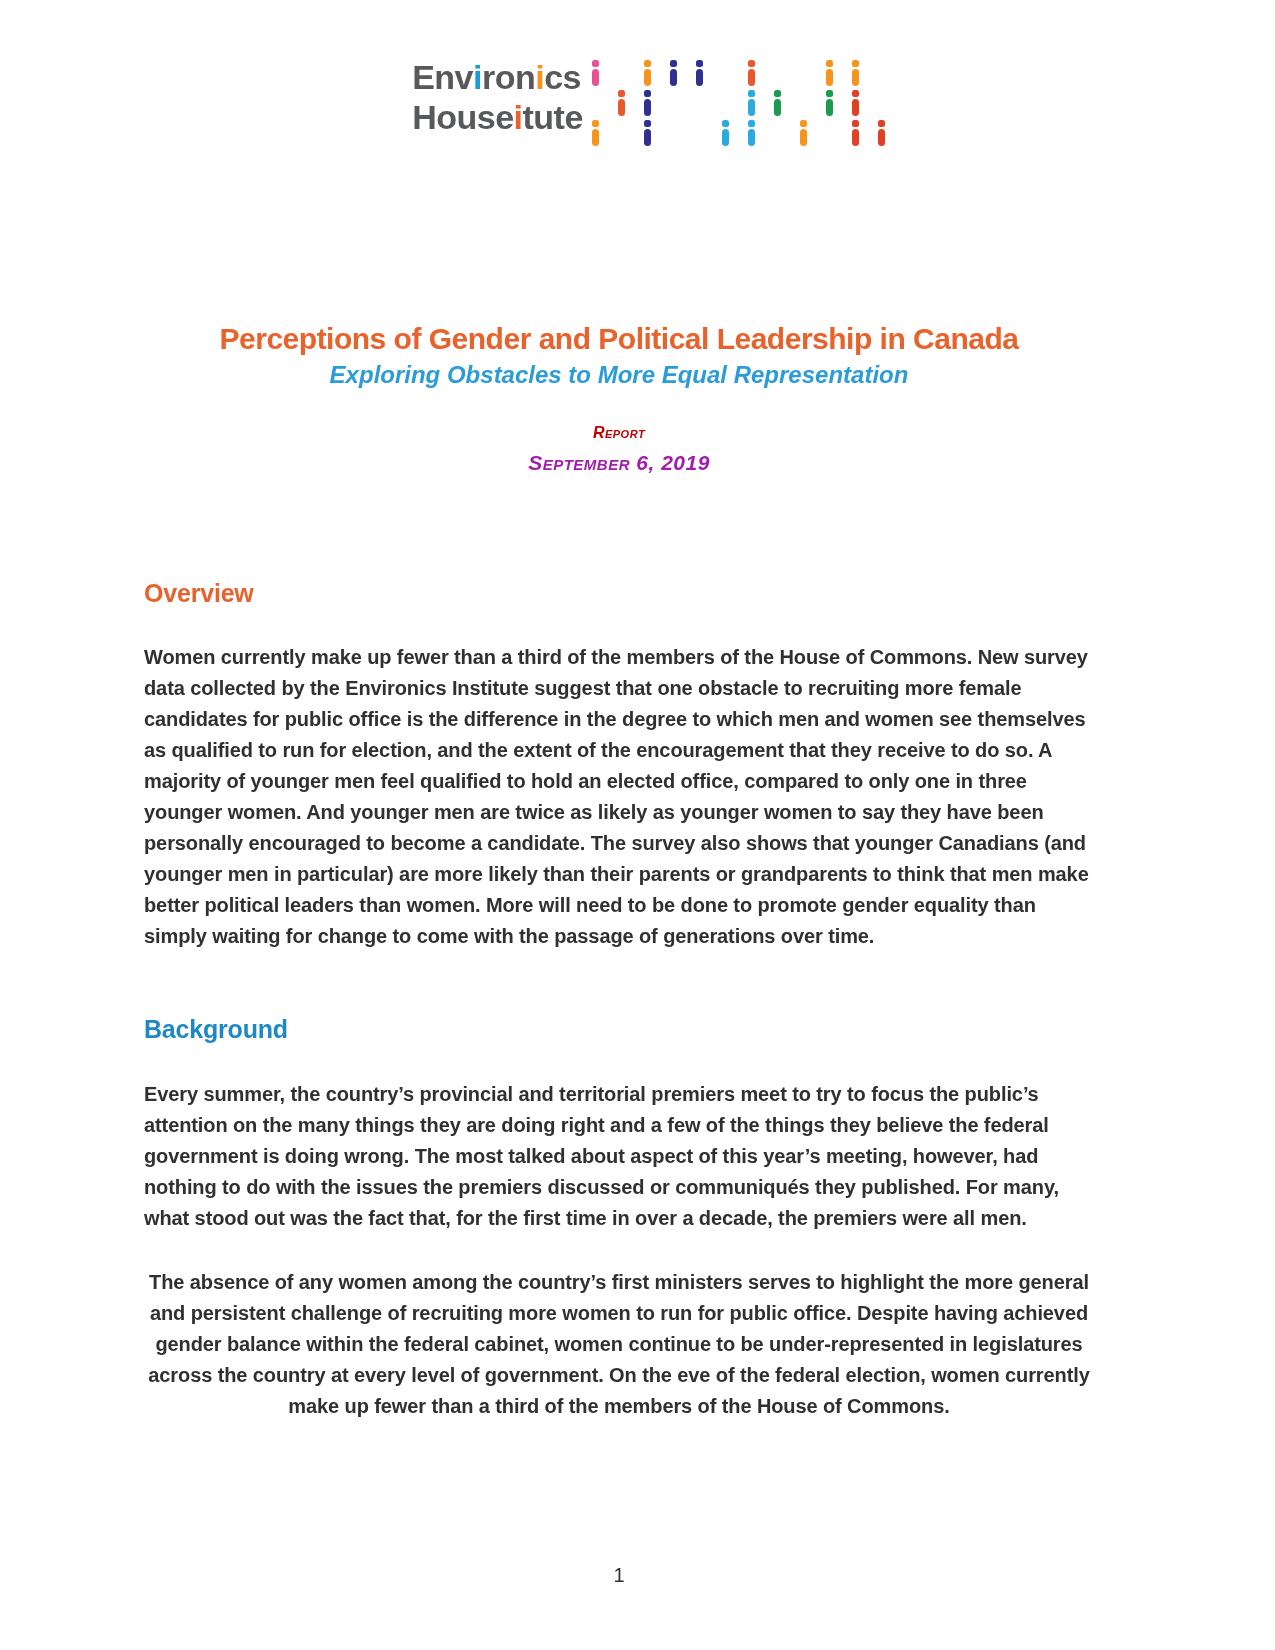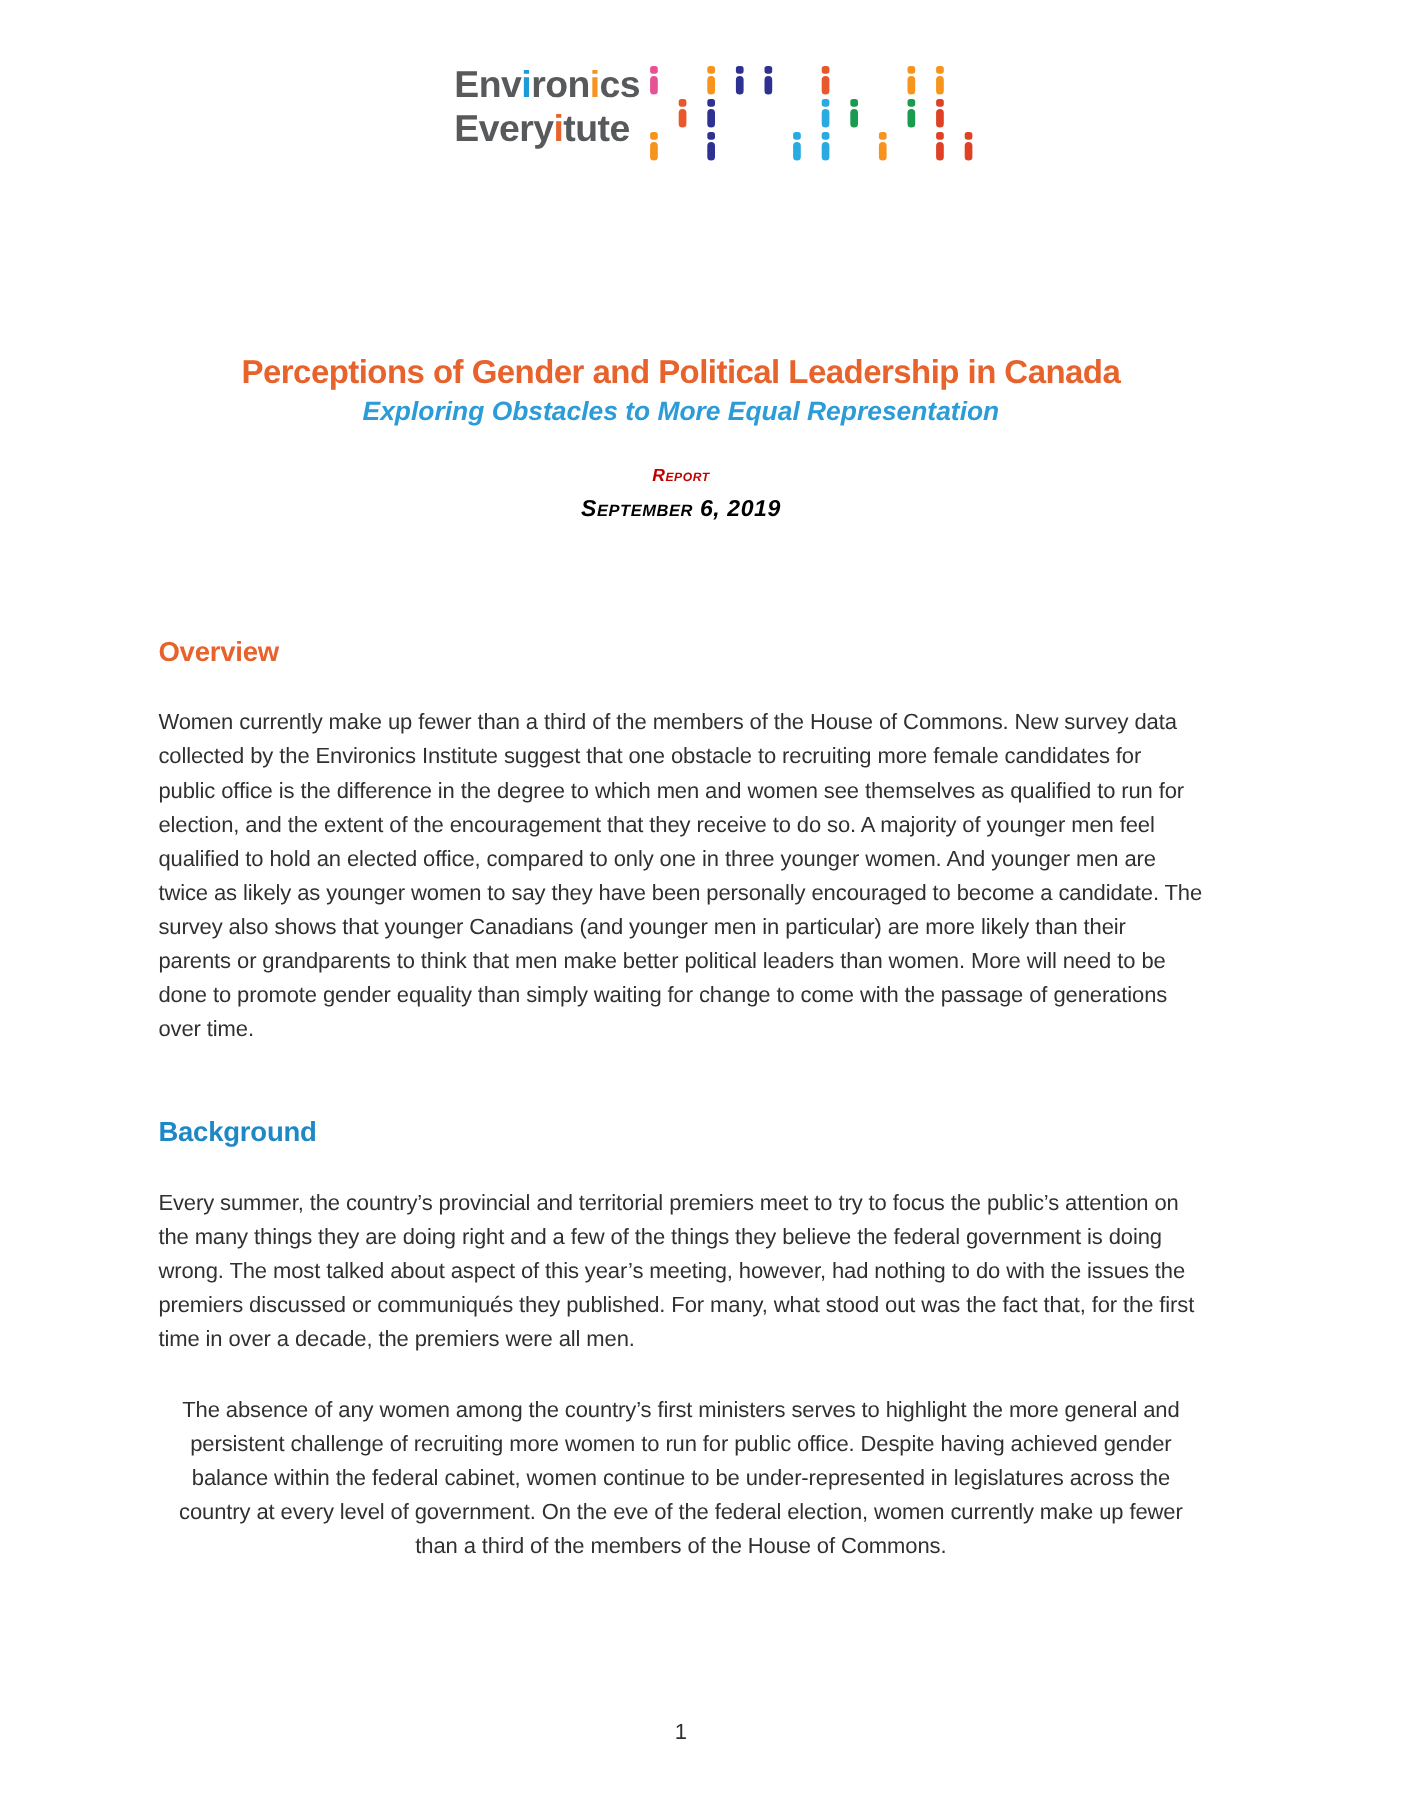--- a/index.html
+++ b/index.html
@@ -16,35 +16,35 @@
   .content{margin-left:144px;width:950px;}
   .title-block{text-align:center;margin-top:171px;}
   .doc-title{font-size:30px;line-height:38px;font-weight:bold;letter-spacing:-0.5px;}
   .doc-subtitle{font-size:24px;line-height:34px;font-weight:bold;font-style:italic;}
   .report-block{text-align:center;margin-top:26px;}
   .report-line{font-size:16px;line-height:30px;font-weight:bold;font-style:italic;font-variant:small-caps;letter-spacing:0.5px;}
   .date-line{font-size:21px;line-height:30px;font-weight:bold;font-style:italic;font-variant:small-caps;letter-spacing:0.5px;}
   h2{font-size:25px;line-height:30px;font-weight:bold;margin:0;letter-spacing:-0.2px;}
   .overview-h{margin-top:100px;}
   .background-h{margin-top:62px;}
-  p.body{font-size:20px;line-height:31px;margin:0;letter-spacing:-0.1px;}
+  p.body{font-size:20px;line-height:31px;margin:0;letter-spacing:-0.1px;font-weight:bold;}
   p.ov{margin-top:34px;}
   p.bg1{margin-top:35px;}
   p.bg2{margin-top:33px;text-align:center;}
   .page-number{position:absolute;top:1563px;left:144px;width:950px;text-align:center;font-size:20px;line-height:24px;}
 </style>
 </head>
 <body>
 
 <div class="page">
 
   <div class="header">
     <div class="logo">
       <div><span style="color: rgb(88, 89, 91);">Env</span><span style="color: rgb(27, 156, 216);">i</span><span style="color: rgb(88, 89, 91);">ron</span><span style="color: rgb(247, 148, 30);">i</span><span style="color: rgb(88, 89, 91);">cs</span></div>
-      <div><span style="color: rgb(88, 89, 91);">Every</span><span style="color: rgb(232, 98, 44);">i</span><span style="color: rgb(88, 89, 91);">tute</span></div>
+      <div><span style="color: rgb(88, 89, 91);">House</span><span style="color: rgb(232, 98, 44);">i</span><span style="color: rgb(88, 89, 91);">tute</span></div>
     </div>
     <div class="dots-grid">
         <div class="dot-i" style="grid-area: 1 / 1; color: rgb(231, 82, 148);">
           <span class="d"></span>
           <span class="s"></span>
         </div>
         <div class="dot-i" style="grid-area: 3 / 1; color: rgb(247, 148, 30);">
           <span class="d"></span>
           <span class="s"></span>
         </div>
@@ -125,21 +125,21 @@
 
   <div class="content">
 
     <div class="title-block">
       <div class="doc-title" style="color: rgb(232, 98, 44);">Perceptions of Gender and Political Leadership in Canada</div>
       <div class="doc-subtitle" style="color: rgb(43, 156, 216);">Exploring Obstacles to More Equal Representation</div>
     </div>
 
     <div class="report-block">
       <div class="report-line" style="color: rgb(192, 0, 0);">Report</div>
-      <div class="date-line" style="color: #000000;">September 6, 2019</div>
+      <div class="date-line" style="color: #a21caf;">September 6, 2019</div>
     </div>
 
     <h2 class="overview-h" style="color: rgb(232, 98, 44);">Overview</h2>
     <p class="body ov" style="color: rgb(48, 48, 48);">Women currently make up fewer than a third of the members of the House of Commons. New survey data collected by the Environics Institute suggest that one obstacle to recruiting more female candidates for public office is the difference in the degree to which men and women see themselves as qualified to run for election, and the extent of the encouragement that they receive to do so. A majority of younger men feel qualified to hold an elected office, compared to only one in three younger women. And younger men are twice as likely as younger women to say they have been personally encouraged to become a candidate. The survey also shows that younger Canadians (and younger men in particular) are more likely than their parents or grandparents to think that men make better political leaders than women. More will need to be done to promote gender equality than simply waiting for change to come with the passage of generations over time.</p>
 
     <h2 class="background-h" style="color: rgb(30, 135, 197);">Background</h2>
     <p class="body bg1" style="color: rgb(48, 48, 48);">Every summer, the country’s provincial and territorial premiers meet to try to focus the public’s attention on the many things they are doing right and a few of the things they believe the federal government is doing wrong. The most talked about aspect of this year’s meeting, however, had nothing to do with the issues the premiers discussed or communiqués they published. For many, what stood out was the fact that, for the first time in over a decade, the premiers were all men.</p>
     <p class="body bg2" style="color: rgb(48, 48, 48);">The absence of any women among the country’s first ministers serves to highlight the more general and persistent challenge of recruiting more women to run for public office. Despite having achieved gender balance within the federal cabinet, women continue to be under-represented in legislatures across the country at every level of government. On the eve of the federal election, women currently make up fewer than a third of the members of the House of Commons.</p>
 
   </div>

